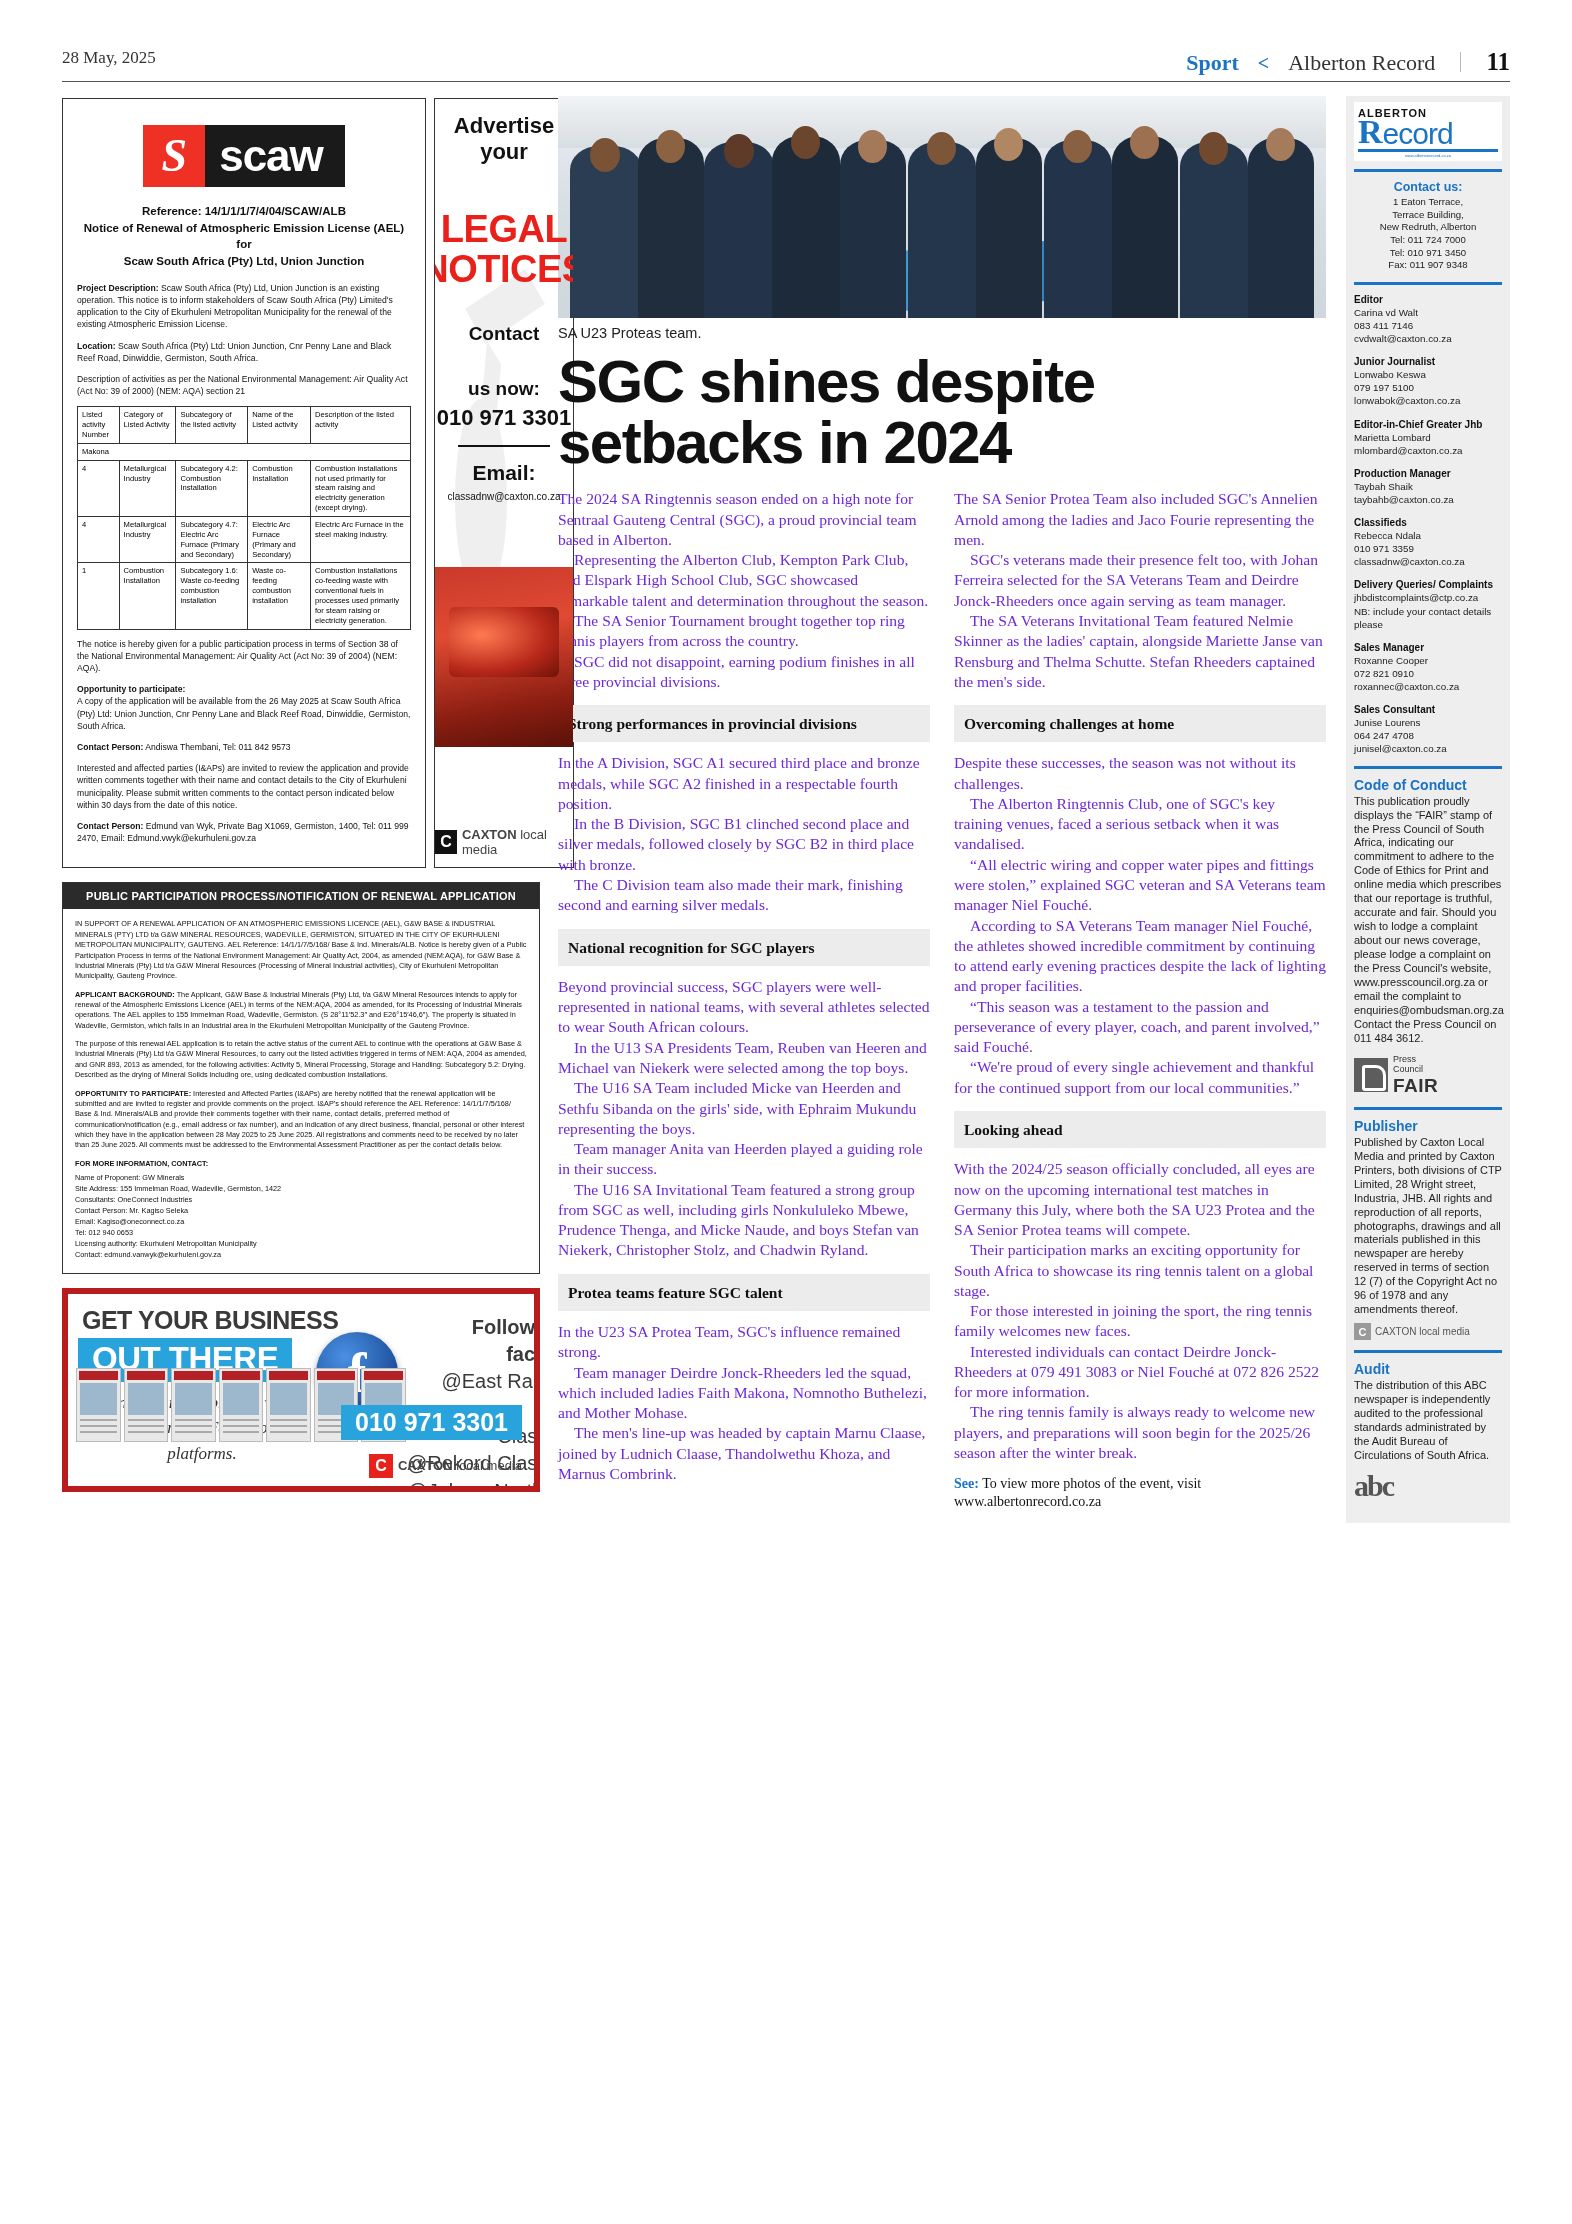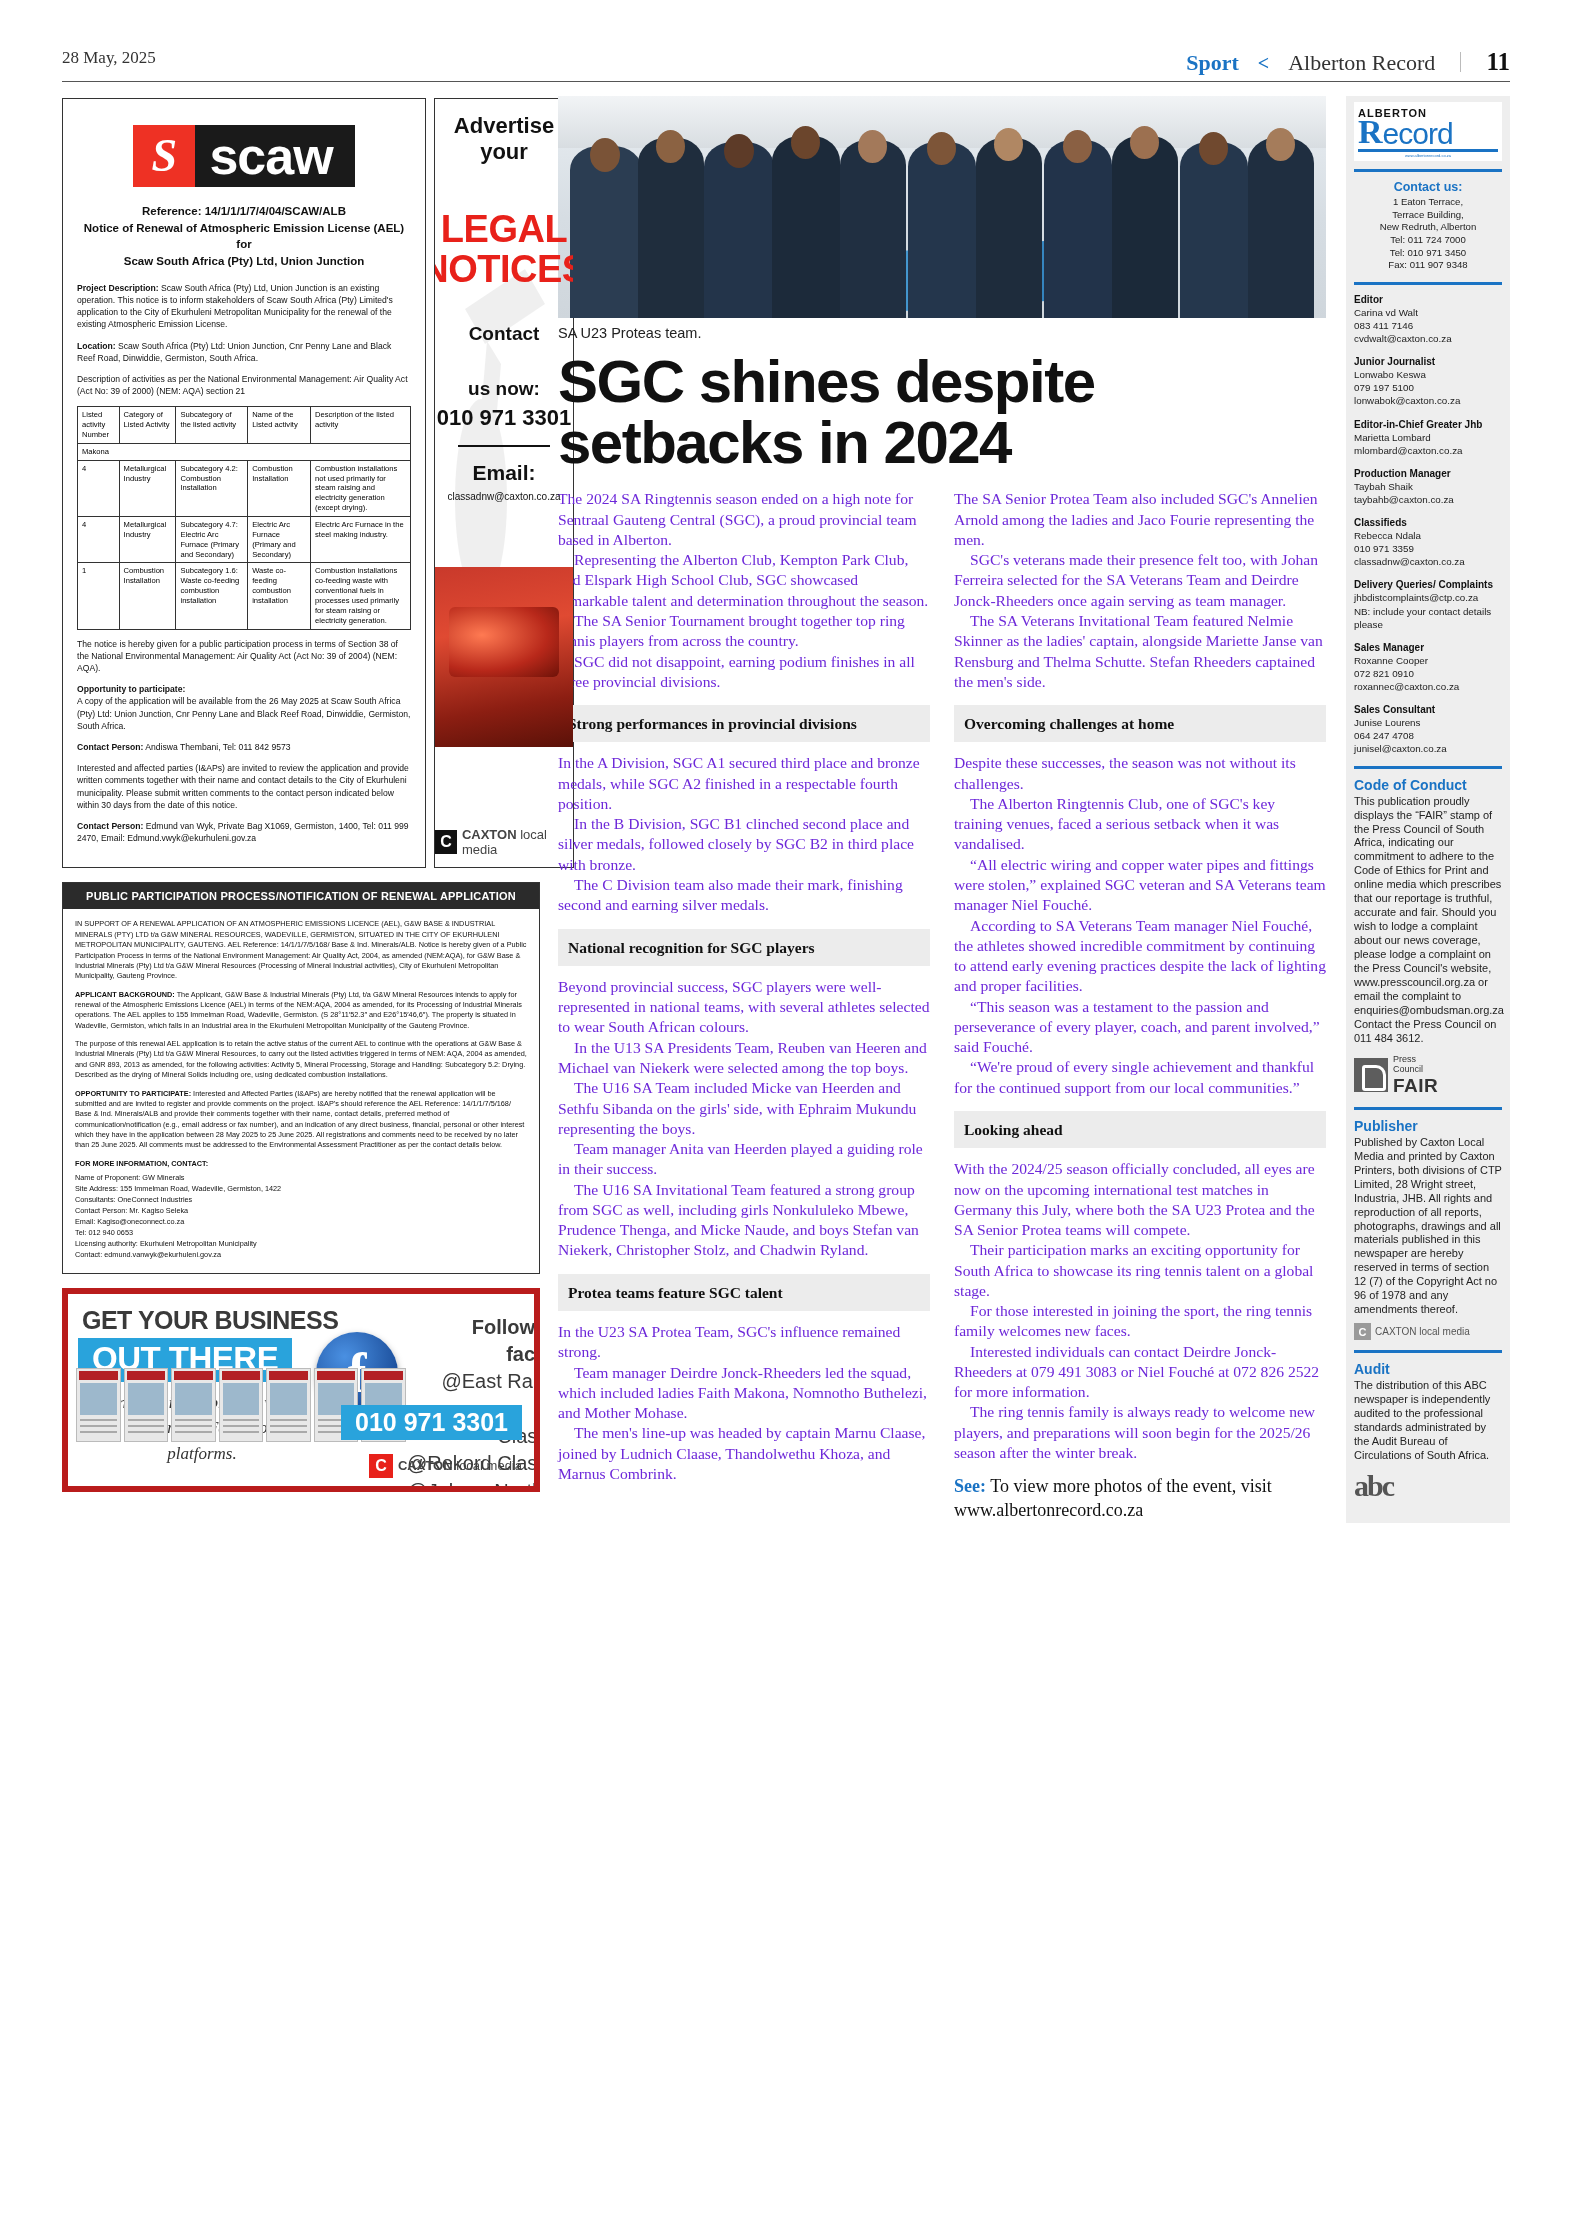--- a/index.html
+++ b/index.html
@@ -32,21 +32,21 @@
   .col-left { position: absolute; left: 62px; top: 98px; width: 480px; }
 
   .scaw-box {
     border: 1.5px solid #333; width: 364px; padding: 12px 14px 14px 14px;
     background:#fff; position:relative;
   }
   .scaw-logo { display:flex; justify-content:center; margin: 14px 0 16px 0; }
   .scaw-logo-red { background:#ee3124; width:62px; height:62px; display:flex; align-items:center; justify-content:center; }
   .scaw-s { color:#fff; font-size:46px; font-weight:bold; font-family:"Liberation Serif",serif; font-style:italic; line-height:1;}
   .scaw-logo-blk { background:#1a1a1a; height:62px; display:flex; align-items:center; padding:0 22px 0 14px; }
-  .scaw-word { color:#fff; font-size:52px; font-weight:bold; letter-spacing:-1px; line-height:1; }
+  .scaw-word { color:#fff; font-size:44px; font-weight:bold; letter-spacing:-1px; line-height:1; }
 
   .scaw-ref { text-align:center; font-weight:bold; font-size:11.5px; line-height:1.45; color:#111; margin-bottom:12px;}
   .scaw-p { font-size:8.6px; line-height:1.42; color:#111; margin-bottom:9px; text-align:left;}
   .scaw-p b { font-weight:bold; }
 
   table.scaw-table { border-collapse: collapse; width: 100%; margin: 6px 4px 8px 0; }
   table.scaw-table td, table.scaw-table th {
     border: 0.8px solid #333; padding: 3px 4px;
     font-size: 7.6px; line-height: 1.3; vertical-align: top; text-align:left; font-weight:normal;
   }
@@ -161,21 +161,21 @@
     font-size:15.6px; line-height:1.30; color:#6d28d9; text-align:left;
     text-indent: 16px;
   }
   .art-p.first { text-indent:0; }
   .sub-head {
     background:#ececec; padding:9px 10px; margin:13px 0 11px 0;
     font-family:"Liberation Serif", serif; font-weight:bold;
     font-size:15.5px; line-height:1.25; color:#111;
   }
   .see-note {
-    font-family:"Liberation Serif", serif; font-size:18px; line-height:1.3;
+    font-family:"Liberation Serif", serif; font-size:14px; line-height:1.3;
     margin-top:12px; color:#111;
   }
   .see-note b { color:#1a73c4; }
 
   
   .col-right {
     position:absolute; left:1346px; top:96px; width:164px;
     background:#eeeeee; padding:6px 8px 10px 8px;
   }
   .ar-logo {

